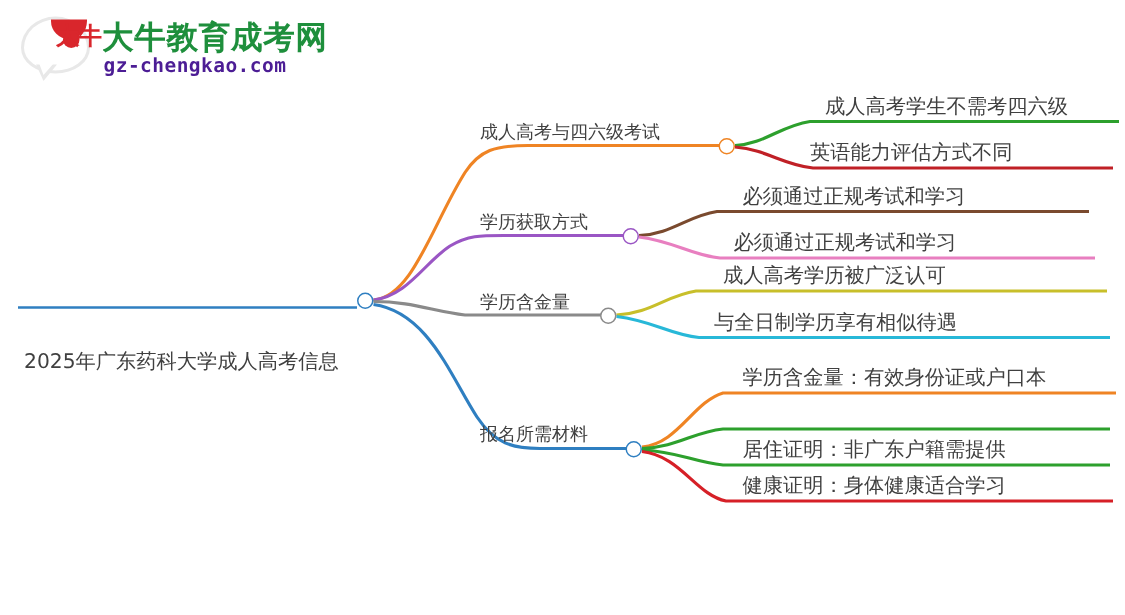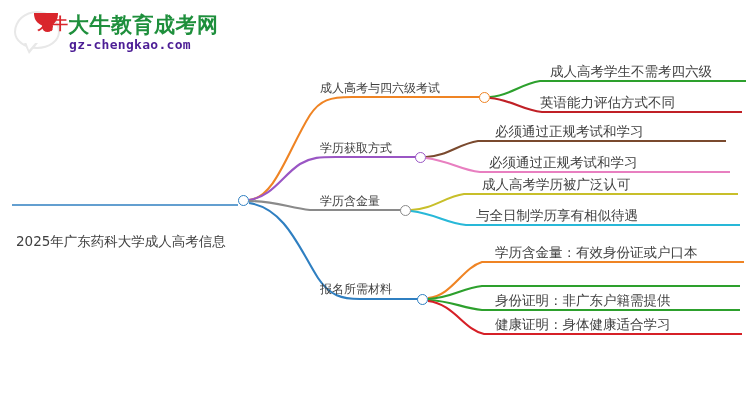--- a/index.html
+++ b/index.html
@@ -212,16 +212,16 @@
   <div class="node-label leaf-label" style="left:489px; top:156px;">必须通过正规考试和学习</div>
 
   <div class="node-label branch-label" style="left:320px; top:195px;">学历含金量</div>
   <div class="node-dot" style="left:400px; top:205px; border-color:#8a8a8a;"></div>
   <div class="node-label leaf-label" style="left:482px; top:178px;">成人高考学历被广泛认可</div>
   <div class="node-label leaf-label" style="left:476px; top:209px;">与全日制学历享有相似待遇</div>
 
   <div class="node-label branch-label" style="left:320px; top:284px;font-family:Liberation Mono, monospace;">报名所需材料</div>
   <div class="node-dot" style="left:417px; top:294px; border-color:#2f7fc1;"></div>
   <div class="node-label leaf-label" style="left:495px; top:246px;">学历含金量：有效身份证或户口本</div>
-  <div class="node-label leaf-label" style="left:495px; top:294px;">身份证明：非广东户籍需提供</div>
+  <div class="node-label leaf-label" style="left:495px; top:294px;">居住证明：非广东户籍需提供</div>
   <div class="node-label leaf-label" style="left:495px; top:318px;">健康证明：身体健康适合学习</div>
 
 </div>
 
 </body></html>

